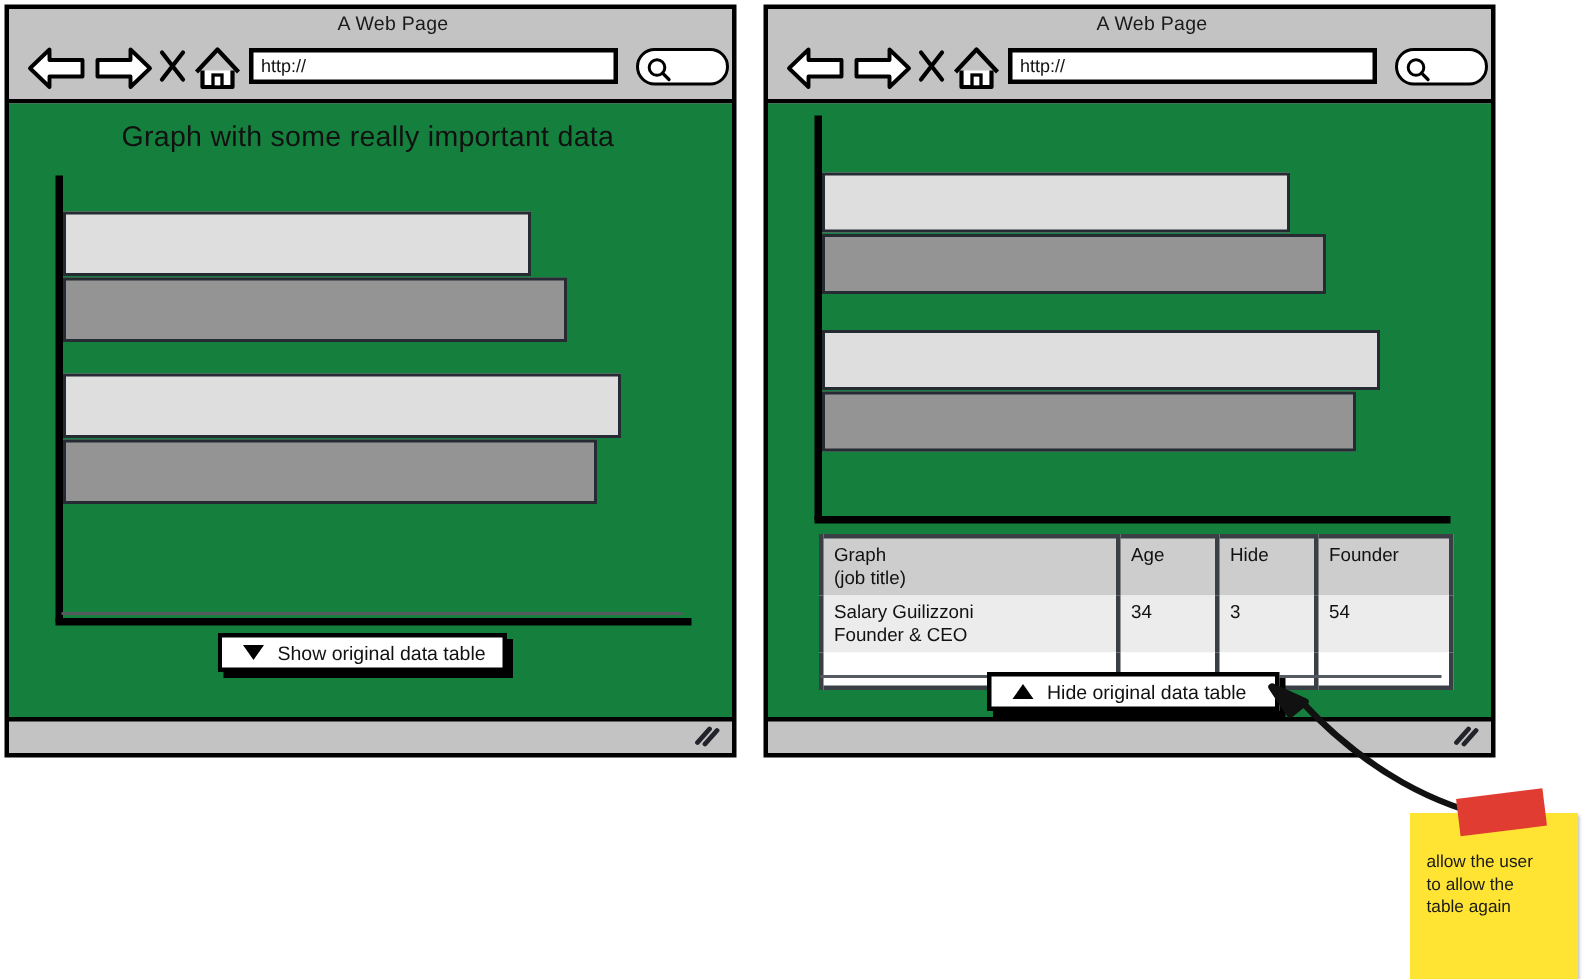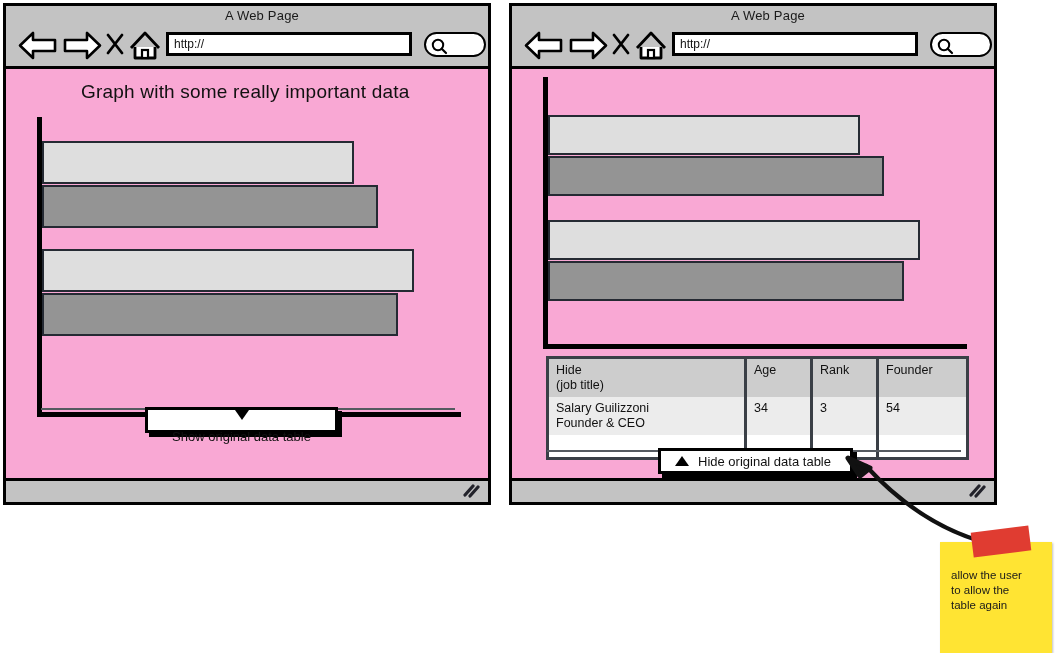--- a/index.html
+++ b/index.html
@@ -79,21 +79,21 @@
     box-sizing: border-box;
   }
   .searchbubble .mag {
     position: absolute;
     left: 4px;
     top: 3px;
   }
 
   .viewport {
     position: relative;
-    background: #f9a8d4;
+    background: #15803d;
     overflow: hidden;
   }
 
   .statusbar {
     position: absolute;
     left: 0;
     right: 0;
     bottom: 0;
     height: 24px;
     background: #c3c3c3;
@@ -278,21 +278,21 @@
         <div class="axis-x" style="bottom:0; width:424px;"></div>
 
         <div class="bar" style="left:5px; top:24px;  width:312px; height:43px; background:#dedede;"></div>
         <div class="bar" style="left:5px; top:68px;  width:336px; height:43px; background:#949494;"></div>
         <div class="bar" style="left:5px; top:132px; width:372px; height:43px; background:#dedede;"></div>
         <div class="bar" style="left:5px; top:176px; width:356px; height:43px; background:#949494;"></div>
       </div>
 
       <div class="hrule" style="left:35px; top:339px; width:414px;"></div>
 
-      <div class="toggle-btn" style="left:139px; top:338px; width:193px;flex-direction:column;">
+      <div class="toggle-btn" style="left:139px; top:353px; width:193px;">
         <span class="tri-down"></span>
         <span>Show original data table</span>
       </div>
 
     </div>
 
     <div class="statusbar">
       <span class="grip">
         <svg width="18" height="14" viewBox="0 0 18 14">
           <path d="M3 11 L11 2 M8 12 L16 3" stroke="#23232b" stroke-width="3.2" stroke-linecap="round"></path>
@@ -361,25 +361,25 @@
       <table class="data-table" style="left:34px; top:287px; width:420px;">
         <colgroup>
           <col style="width:198px;">
           <col style="width:66px;">
           <col style="width:66px;">
           <col style="width:90px;">
         </colgroup>
         <tbody>
             <tr class="head">
           <td>
-            <span class="cell-sub">Hide</span>
+            <span class="cell-sub">Graph</span>
             <span class="cell-sub">(job title)</span>
           </td>
           <td>Age</td>
-          <td>Rank</td>
+          <td>Hide</td>
           <td>Founder</td>
         </tr>
         <tr class="body">
           <td>
             <span class="cell-sub">Salary Guilizzoni</span>
             <span class="cell-sub">Founder &amp; CEO</span>
           </td>
           <td>34</td>
           <td>3</td>
           <td>54</td>

